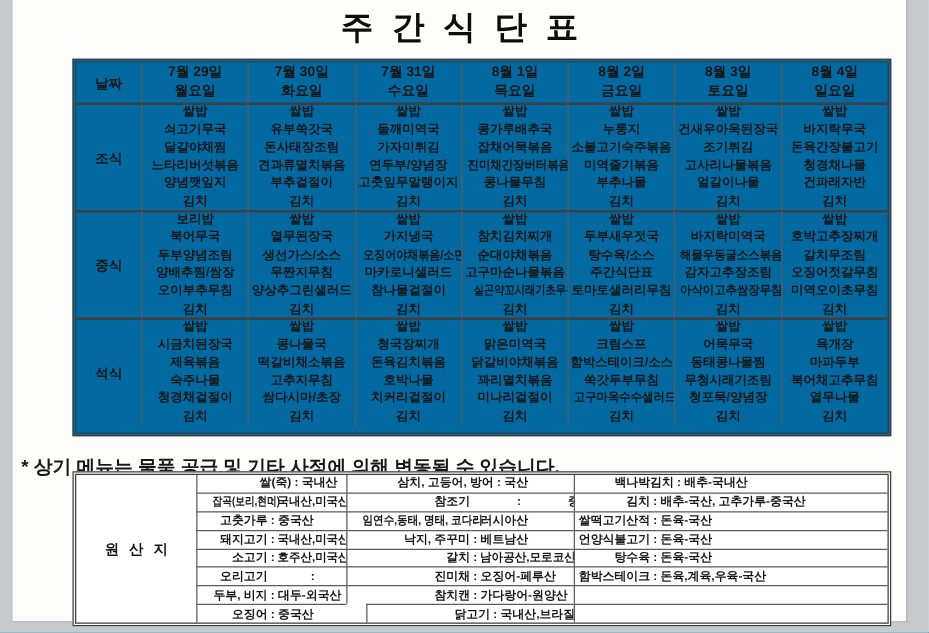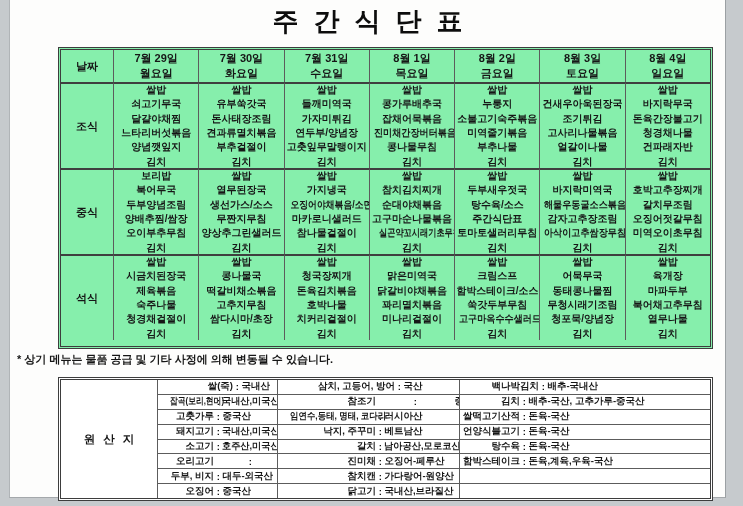--- a/index.html
+++ b/index.html
@@ -6,30 +6,30 @@
   .stage{position:relative;width:743px;height:506px;background:#c6cacd;overflow:hidden;
          font-family:"Liberation Sans",sans-serif;font-weight:bold;color:#161616;}
   .page{position:absolute;left:9px;top:0;width:717px;height:498px;background:#fdfdfc;
         border-right:1px solid #9ba0a3;border-bottom:1px solid #a4a8ab;border-left:1px solid #b0b4b7;
         box-sizing:border-box;}
   .title{position:absolute;left:0;top:4px;width:100%;margin:0;text-align:center;
          font-size:26px;font-weight:bold;letter-spacing:15px;text-indent:15px;color:#0d0d0d;}
   
   .mtable{position:absolute;left:48px;top:47px;width:649px;height:296px;border:3px double #3d3d3d;
           display:grid;grid-template-columns:52px repeat(7,1fr);grid-template-rows:32px repeat(3,86px);
-          background:#86efac;}
+          background:#0369a1;}
   .cell{border-left:1px solid #5c5c5c;border-top:1px solid #5c5c5c;box-sizing:border-box;
         display:flex;flex-direction:column;align-items:center;justify-content:center;overflow:hidden;}
   .cell.lab{border-left:none;font-size:11px;}
   .cell.first-row{border-top:none;}
   .cell.sec{border-top:2px solid #3f3f3f;}
   .hline{line-height:15px;font-size:11px;width:100%;text-align:center;}
   .mline{line-height:14.3px;height:14.3px;font-size:10px;width:100%;text-align:center;}
   
-  .note{position:absolute;left:7px;top:352px;font-size:11px;white-space:nowrap;}
+  .note{position:absolute;left:7px;top:364px;font-size:15px;white-space:nowrap;}
   
   .otable{position:absolute;left:48px;top:377px;width:649px;height:118px;border:3px double #3d3d3d;
           display:grid;grid-template-columns:96px 120px 182px 1fr;background:#fff;}
   .ocell{border-left:1px solid #5c5c5c;border-top:1px solid #5c5c5c;box-sizing:border-box;
          display:flex;align-items:center;overflow:hidden;font-size:9.5px;}
   .ocell.olab{border-left:none;border-top:none;justify-content:center;font-size:11.5px;}
   .olab .t{letter-spacing:8px;text-indent:8px;}
   .ocell.oc.first-row{border-top:none;padding-left:19px;}
   .o-name{flex:0 0 auto;text-align:right;white-space:nowrap;}
   .c1 .o-name{width:56px;} .c2 .o-name{width:98px;} .c3 .o-name{width:60px;}
@@ -329,21 +329,21 @@
         <div class="ocell oc c2" style="grid-area: 6 / 3;">
           <span class="o-name"><span class="t">진미채</span></span>
           <span class="o-colon"> : </span>
           <span class="o-val"><span class="t">오징어-페루산</span></span>
         </div>
         <div class="ocell oc c2" style="grid-area: 7 / 3;">
           <span class="o-name"><span class="t">참치캔</span></span>
           <span class="o-colon"> : </span>
           <span class="o-val"><span class="t">가다랑어-원양산</span></span>
         </div>
-        <div class="ocell oc c2" style="grid-area: 8 / 3;">
+        <div class="ocell oc c2" style="grid-area: 8 / 3; margin-left: 16px;">
           <span class="o-name"><span class="t">닭고기</span></span>
           <span class="o-colon"> : </span>
           <span class="o-val"><span class="t">국내산,브라질산</span></span>
         </div>
         <div class="ocell oc c3 first-row" style="grid-area: 1 / 4;">
           <span class="o-name"><span class="t">백나박김치</span></span>
           <span class="o-colon"> : </span>
           <span class="o-val"><span class="t">배추-국내산</span></span>
         </div>
         <div class="ocell oc c3" style="grid-area: 2 / 4;">

